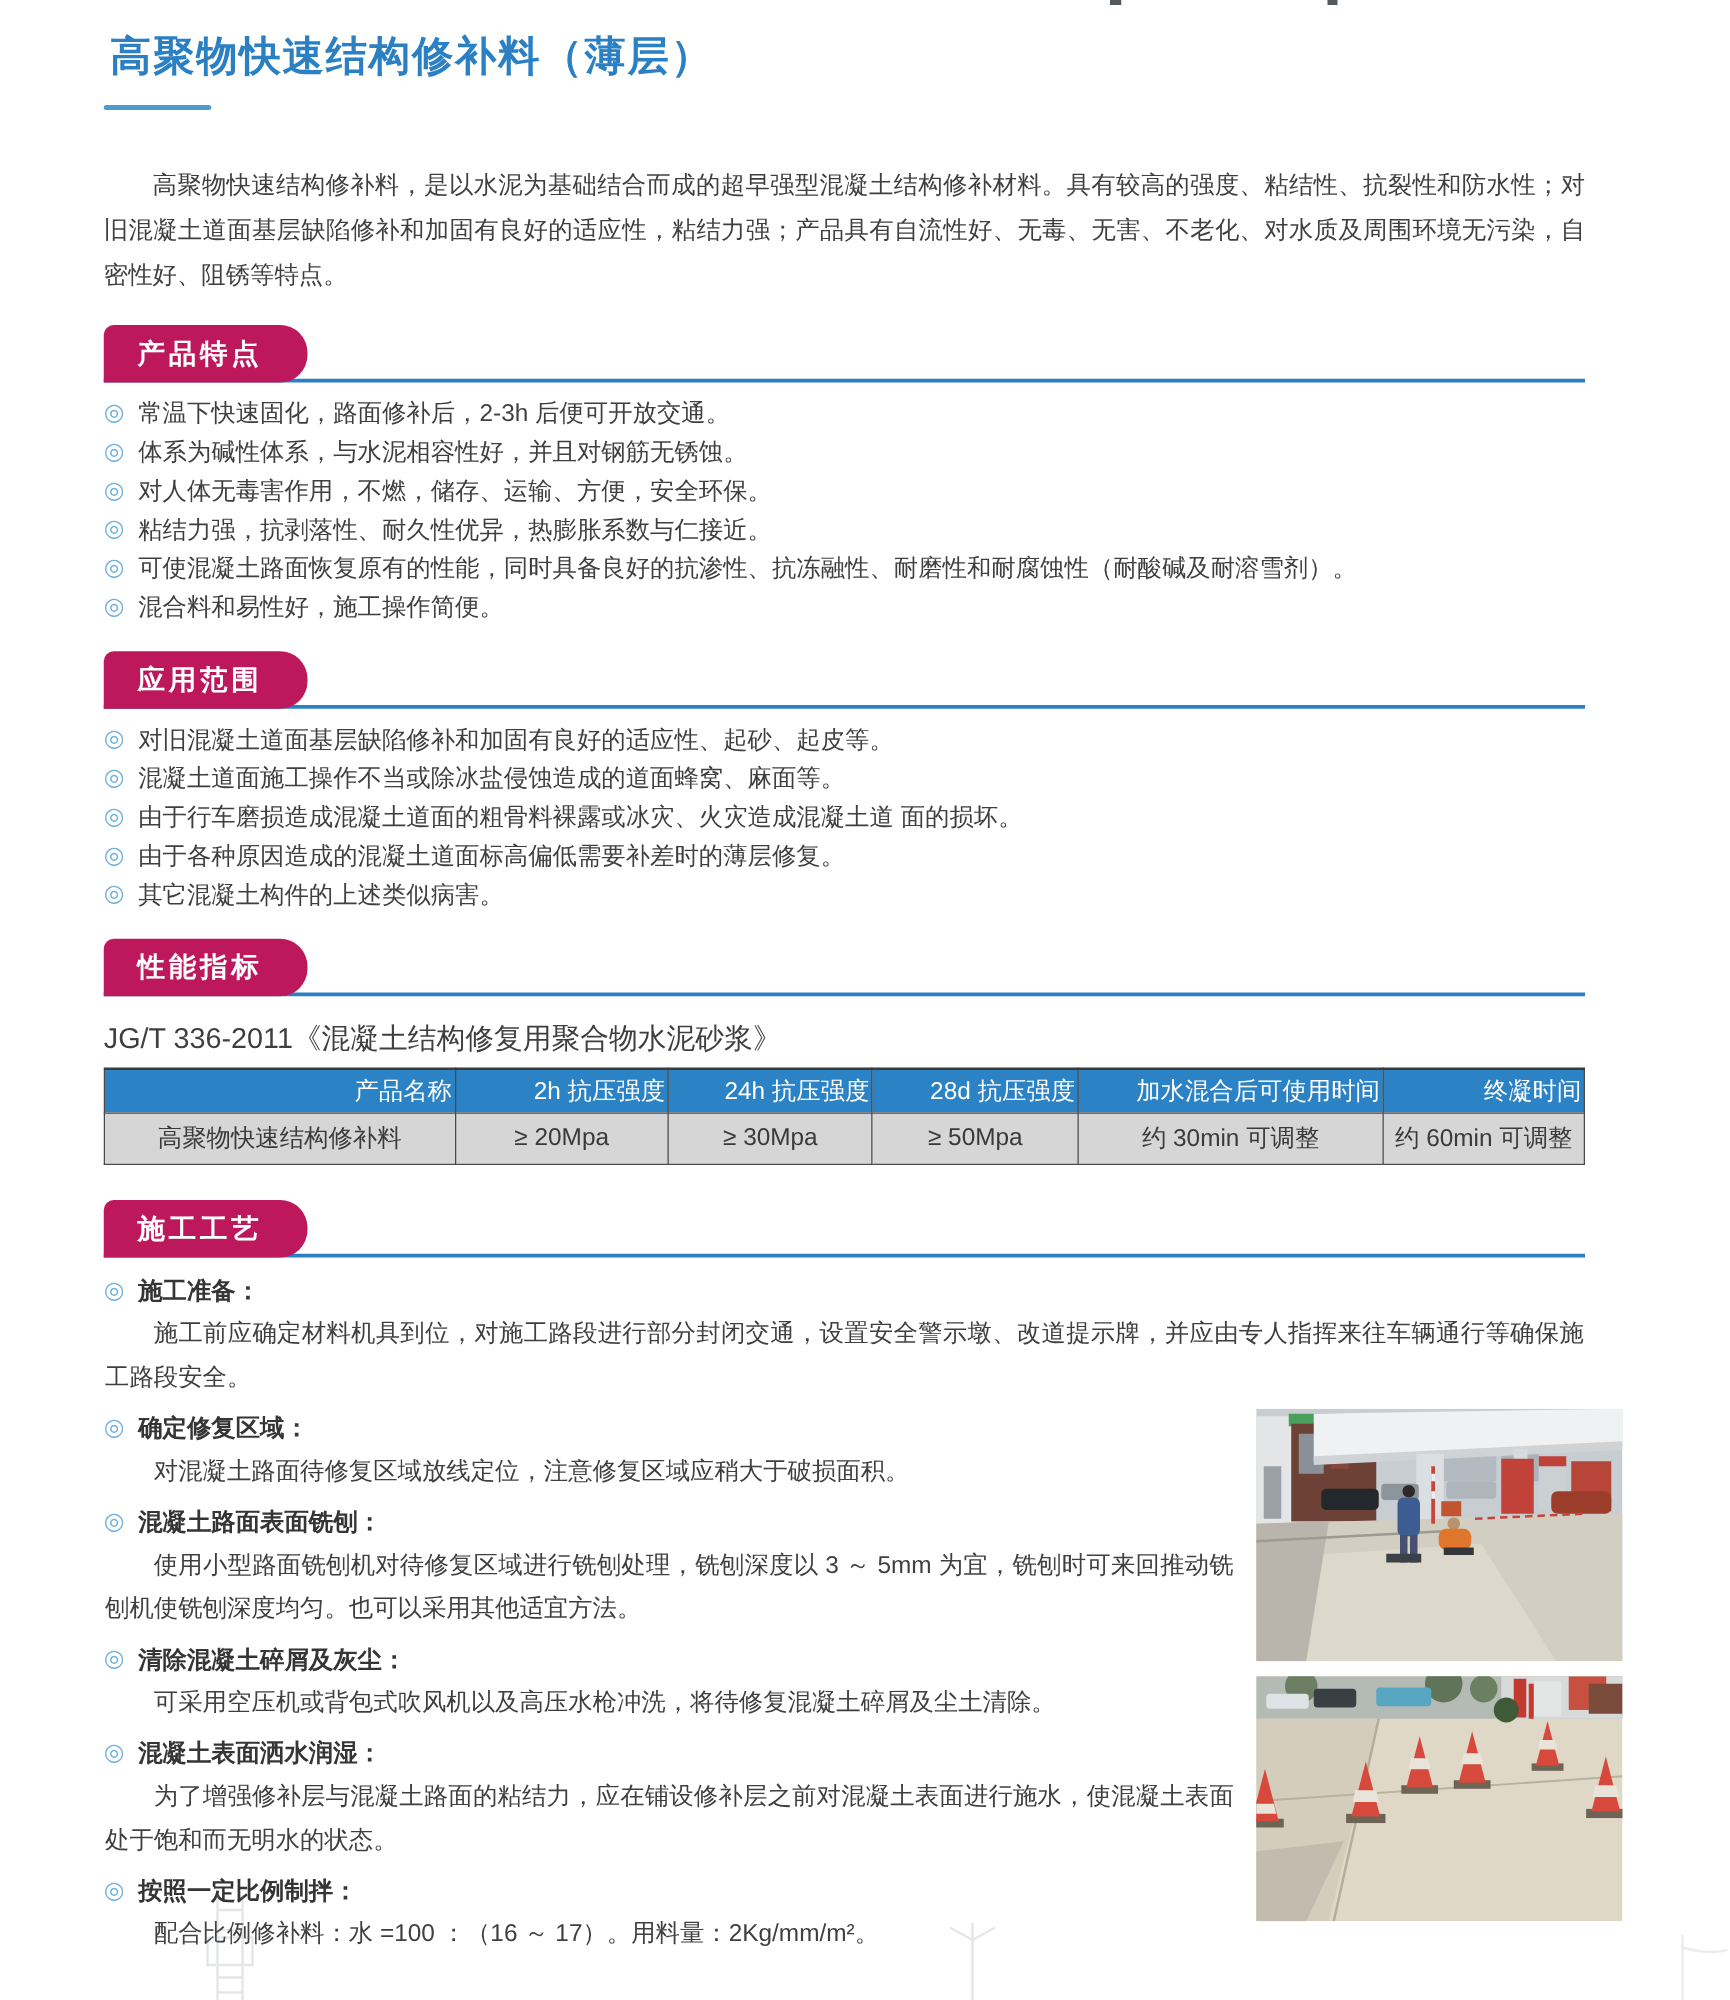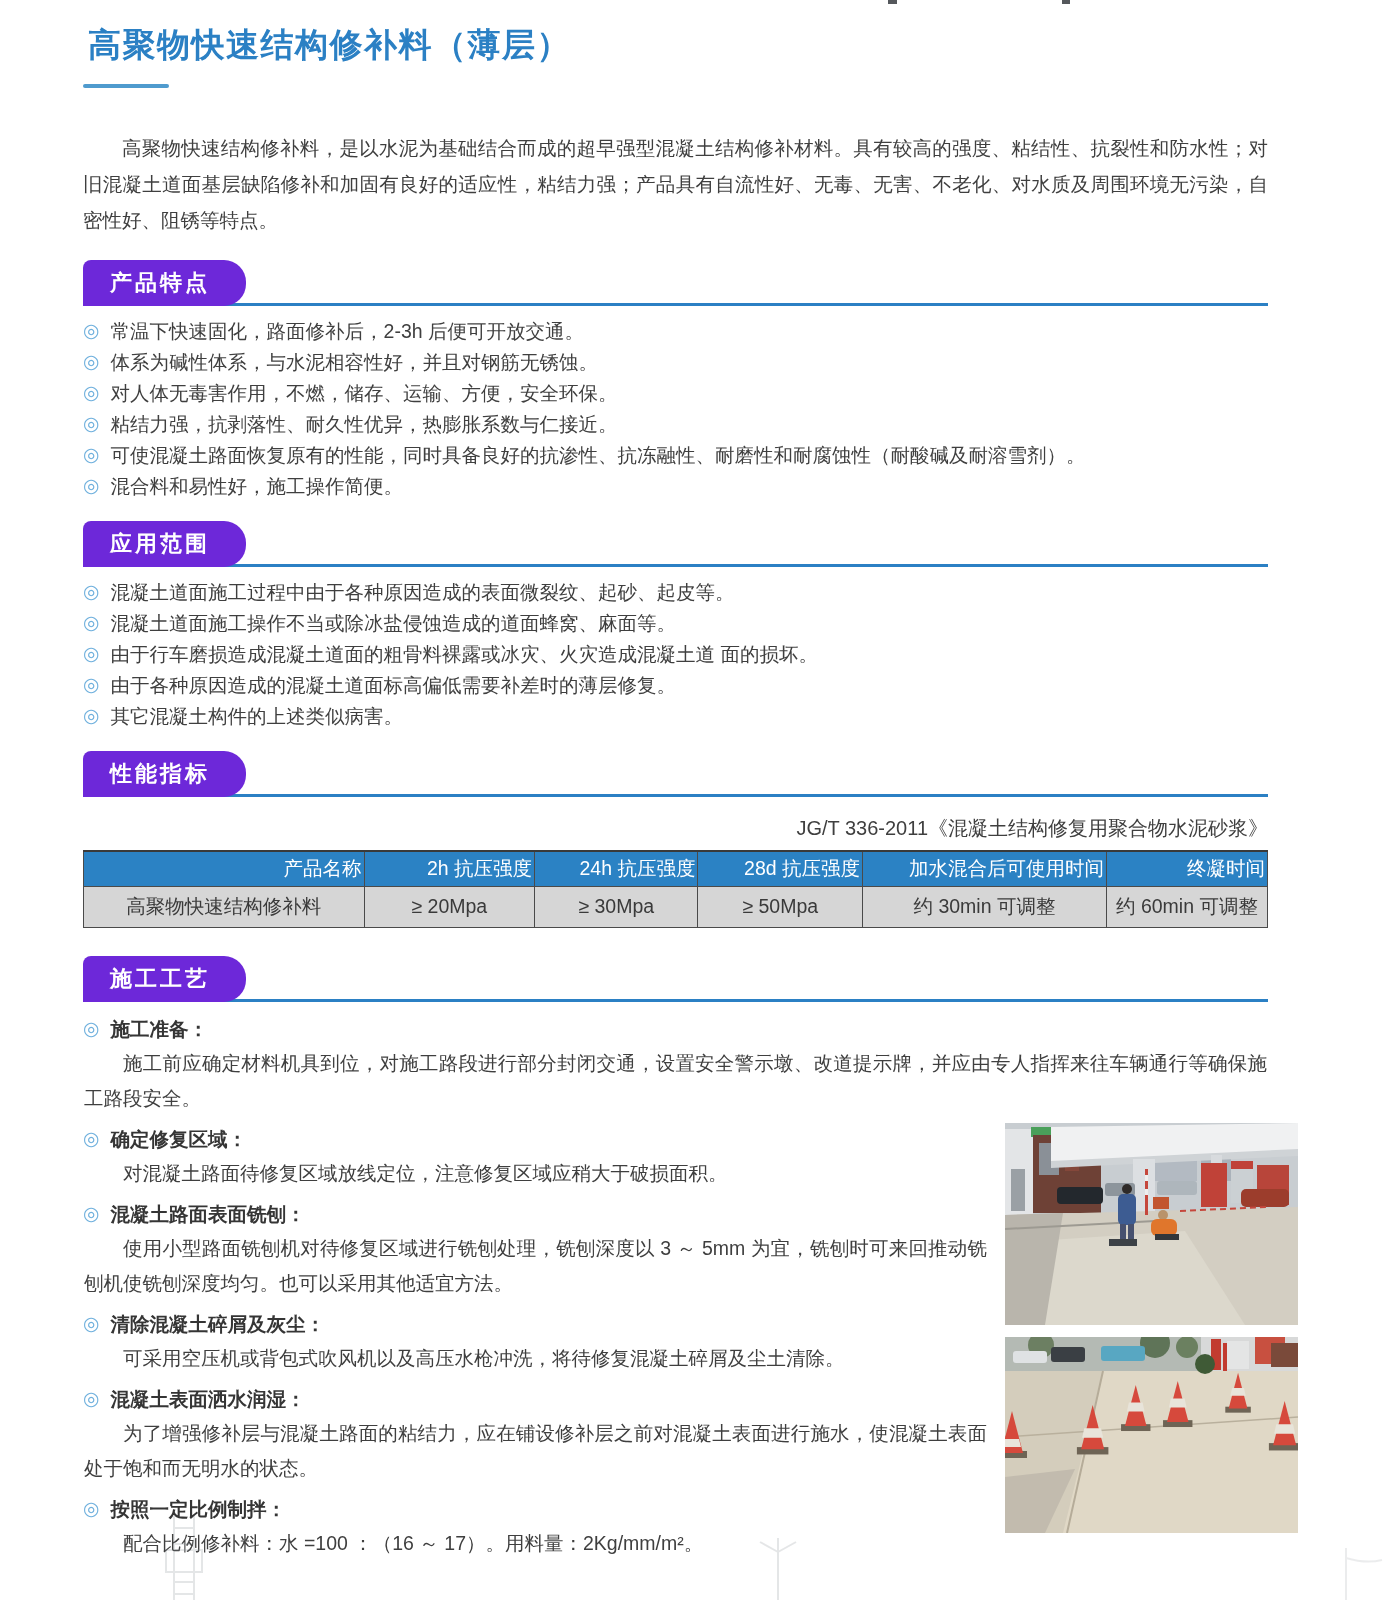--- a/index.html
+++ b/index.html
@@ -37,31 +37,31 @@
     margin:42px 0 0;
     font-size:19.5px; line-height:36px;
     text-align:justify; text-indent:2em;
     color:#3f3f3f;
   }
 
   .section-header { margin-top:22px; height:46px; border-bottom:3px solid #2b80c4; }
   .section-tab {
     display:inline-block; height:46px; line-height:46px;
     padding:0 36px 0 27px;
-    background:#6d28d9; color:#ffffff;
+    background:#be185d; color:#ffffff;
     font-size:22px; font-weight:700; letter-spacing:3px;
     border-radius:8px 22px 22px 0;
   }
 
   .bullets { margin-top:12px; }
   .bullet { display:flex; margin:5px 0; font-size:19.5px; line-height:26px; }
   .bullet .bi { flex:none; color:#6fb0dd; font-size:19px; margin-right:11px; }
   .bullet .bt { color:#3f3f3f; }
 
-  .perf-subtitle { margin:18px 0 8px; text-align:right; font-size:20px; color:#3f3f3f; }
+  .perf-subtitle { margin:18px 0 8px; text-align:left; font-size:23px; color:#3f3f3f; }
   table.perf { width:100%; border-collapse:collapse; table-layout:fixed; border-top:2px solid #3a3a3a; }
   table.perf th {
     background:#2b82c4; color:#ffffff; font-weight:400;
     font-size:19.5px; height:35px; border:1px solid #4a4a4a; text-align:right; padding:0 2px;
   }
   table.perf td {
     background:#d6d6d6; color:#3a3a3a;
     font-size:19.5px; height:41px; border:1px solid #4a4a4a; text-align:center; padding:0 2px;
   }
 
@@ -122,21 +122,21 @@
         <span class="bt">混合料和易性好，施工操作简便。</span>
       </div>
   </div>
 
   <div class="section-header">
     <span class="section-tab">应用范围</span>
   </div>
   <div class="bullets">
     <div class="bullet">
         <span class="bi">◎</span>
-        <span class="bt">混凝土道面施工过程中由于各种原因造成的表面微裂纹、起砂、起皮等。</span>
+        <span class="bt">对旧混凝土道面基层缺陷修补和加固有良好的适应性、起砂、起皮等。</span>
       </div>
     <div class="bullet">
         <span class="bi">◎</span>
         <span class="bt">混凝土道面施工操作不当或除冰盐侵蚀造成的道面蜂窝、麻面等。</span>
       </div>
     <div class="bullet">
         <span class="bi">◎</span>
         <span class="bt">由于行车磨损造成混凝土道面的粗骨料裸露或冰灾、火灾造成混凝土道 面的损坏。</span>
       </div>
     <div class="bullet">

